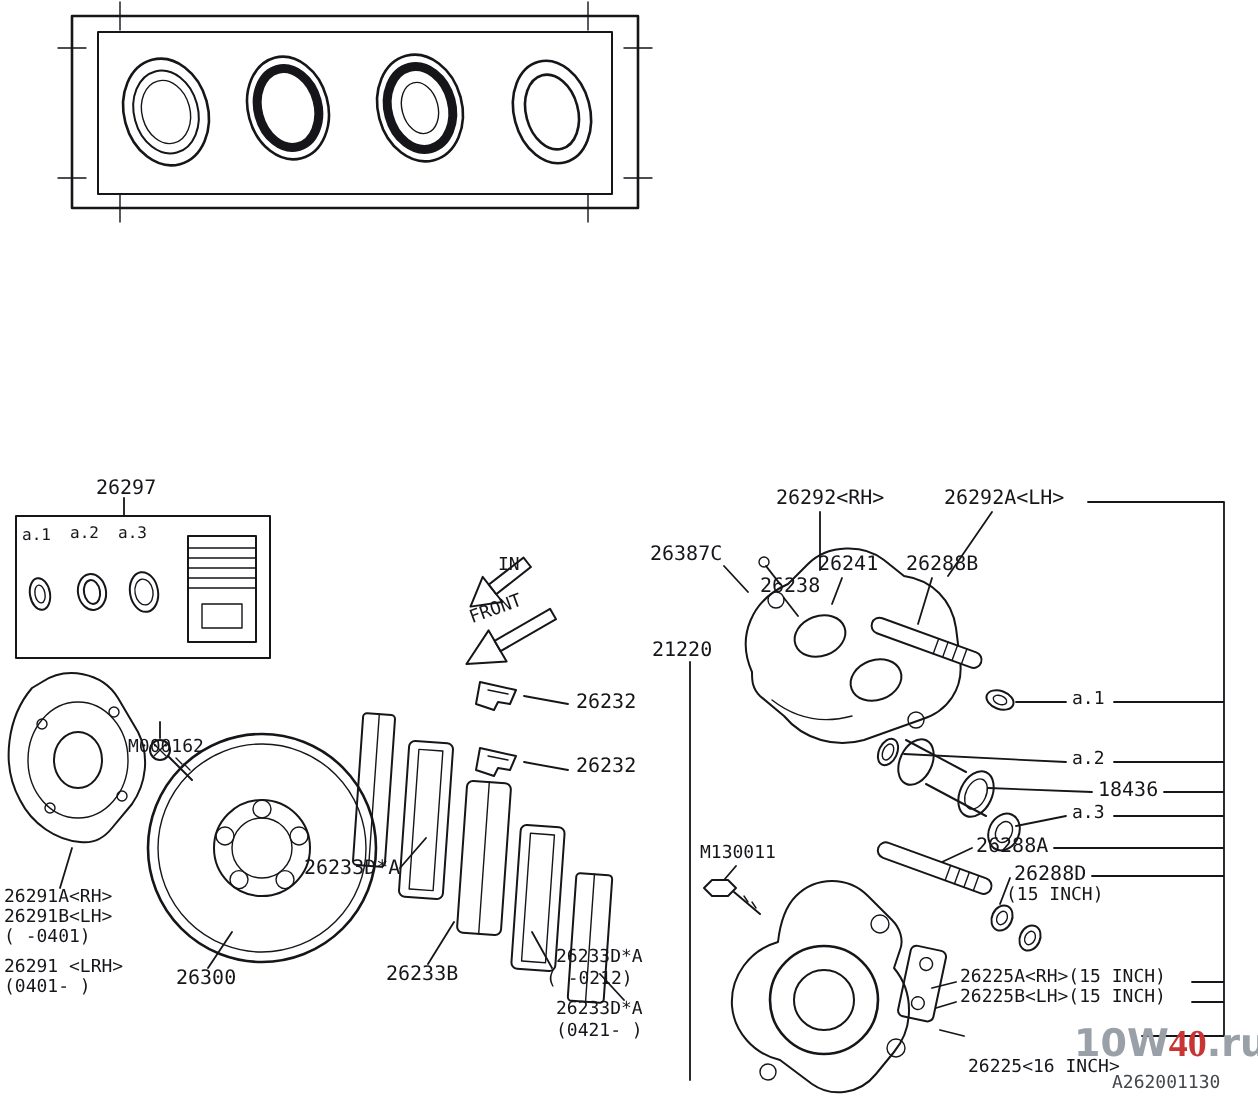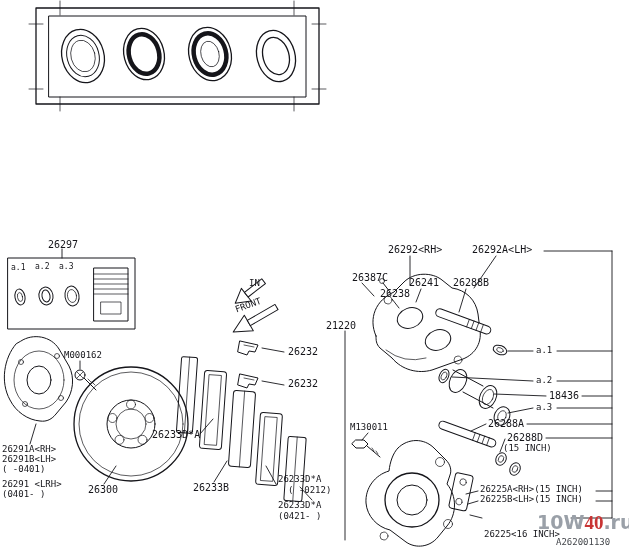--- a/index.html
+++ b/index.html
@@ -248,46 +248,46 @@
         M596 501 H612 M478 501 L468 504
         M571 518 H612 M482 518 L470 515
         M368 433 L362 440"></path>
     </g>
   </svg>
 
   <div class="lbl" style="left:48px;top:240px">26297</div>
   <div class="lbl tiny" style="left:11px;top:264px">a.1</div>
   <div class="lbl tiny" style="left:35px;top:263px">a.2</div>
   <div class="lbl tiny" style="left:59px;top:263px">a.3</div>
-  <div class="lbl small" style="left:64px;top:351px">M000162</div>
+  <div class="lbl small" style="left:64px;top:370px">M000162</div>
 
   <div class="lbl small" style="left:2px;top:445px">26291A&lt;RH&gt;</div>
   <div class="lbl small" style="left:2px;top:455px">26291B&lt;LH&gt;</div>
   <div class="lbl small" style="left:2px;top:465px">( -0401)</div>
   <div class="lbl small" style="left:2px;top:480px">26291 &lt;LRH&gt;</div>
   <div class="lbl small" style="left:2px;top:490px">(0401- )</div>
   <div class="lbl" style="left:88px;top:485px">26300</div>
 
   <div class="lbl" style="left:152px;top:430px">26233D*A</div>
   <div class="lbl" style="left:193px;top:483px">26233B</div>
   <div class="lbl small" style="left:278px;top:475px">26233D*A</div>
-  <div class="lbl small" style="left:288px;top:486px">( -0212)</div>
+  <div class="lbl small" style="left:273px;top:486px">( -0212)</div>
   <div class="lbl small" style="left:278px;top:501px">26233D*A</div>
   <div class="lbl small" style="left:278px;top:512px">(0421- )</div>
 
   <div class="lbl small" style="left:249px;top:279px">IN</div>
   <div class="lbl small rot" style="left:234px;top:306px">FRONT</div>
 
   <div class="lbl" style="left:326px;top:321px">21220</div>
   <div class="lbl" style="left:288px;top:347px">26232</div>
   <div class="lbl" style="left:288px;top:379px">26232</div>
 
   <div class="lbl" style="left:388px;top:245px">26292&lt;RH&gt;</div>
   <div class="lbl" style="left:472px;top:245px">26292A&lt;LH&gt;</div>
-  <div class="lbl" style="left:352px;top:273px">26387C</div>
+  <div class="lbl" style="left:325px;top:273px">26387C</div>
   <div class="lbl" style="left:380px;top:289px">26238</div>
   <div class="lbl" style="left:409px;top:278px">26241</div>
   <div class="lbl" style="left:453px;top:278px">26288B</div>
 
   <div class="lbl small" style="left:536px;top:346px">a.1</div>
   <div class="lbl small" style="left:536px;top:376px">a.2</div>
   <div class="lbl" style="left:549px;top:391px">18436</div>
   <div class="lbl small" style="left:536px;top:403px">a.3</div>
   <div class="lbl" style="left:488px;top:419px">26288A</div>
   <div class="lbl" style="left:507px;top:433px">26288D</div>

